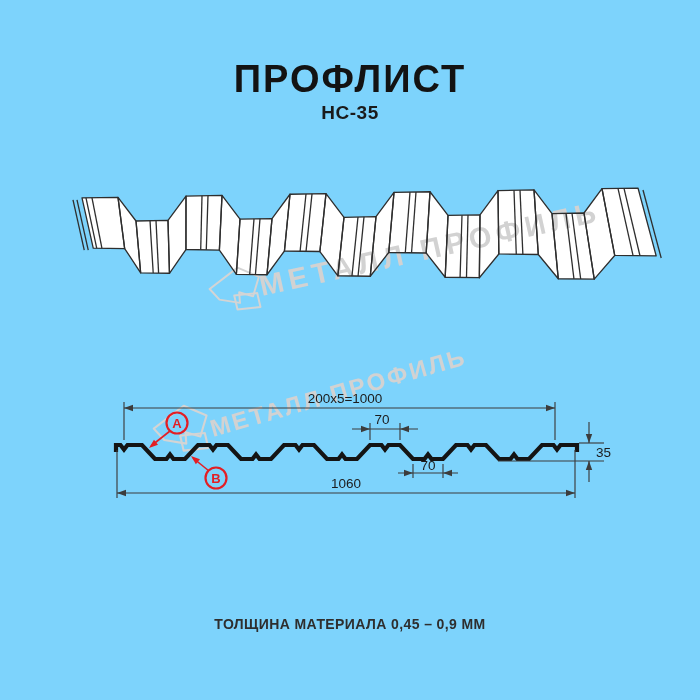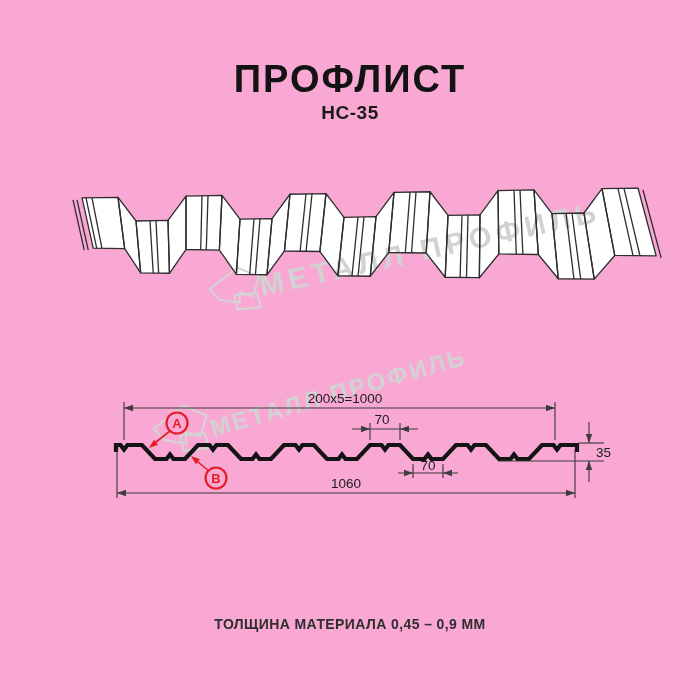--- a/index.html
+++ b/index.html
@@ -1,16 +1,16 @@
 <!DOCTYPE html>
 <html><head>
 <meta charset="utf-8">
 <style>
   html,body{margin:0;padding:0;background:#fff;}
-  .page{position:relative;width:700px;height:700px;background:#f9a8d4;overflow:hidden;
+  .page{position:relative;width:700px;height:700px;background:#7dd3fc;overflow:hidden;
         font-family:"Liberation Sans",sans-serif;color:#1d1d1b;}
   .title{position:absolute;top:58px;left:0;right:0;text-align:center;
          font-size:38px;font-weight:700;letter-spacing:2px;color:#131313;}
   .subtitle{position:absolute;top:102px;left:0;right:0;text-align:center;
             font-size:19px;font-weight:700;letter-spacing:0.5px;color:#1a1a1a;}
   .footer{position:absolute;top:616px;left:0;right:0;text-align:center;
           font-size:14px;font-weight:700;letter-spacing:0.4px;color:#2e2e2e;}
   svg{position:absolute;top:0;left:0;}
   .dimtxt{font-family:"Liberation Sans",sans-serif;font-size:13.5px;fill:#1c1c1c;}
   .redtxt{font-family:"Liberation Sans",sans-serif;font-size:13px;font-weight:700;fill:#e31e24;}

